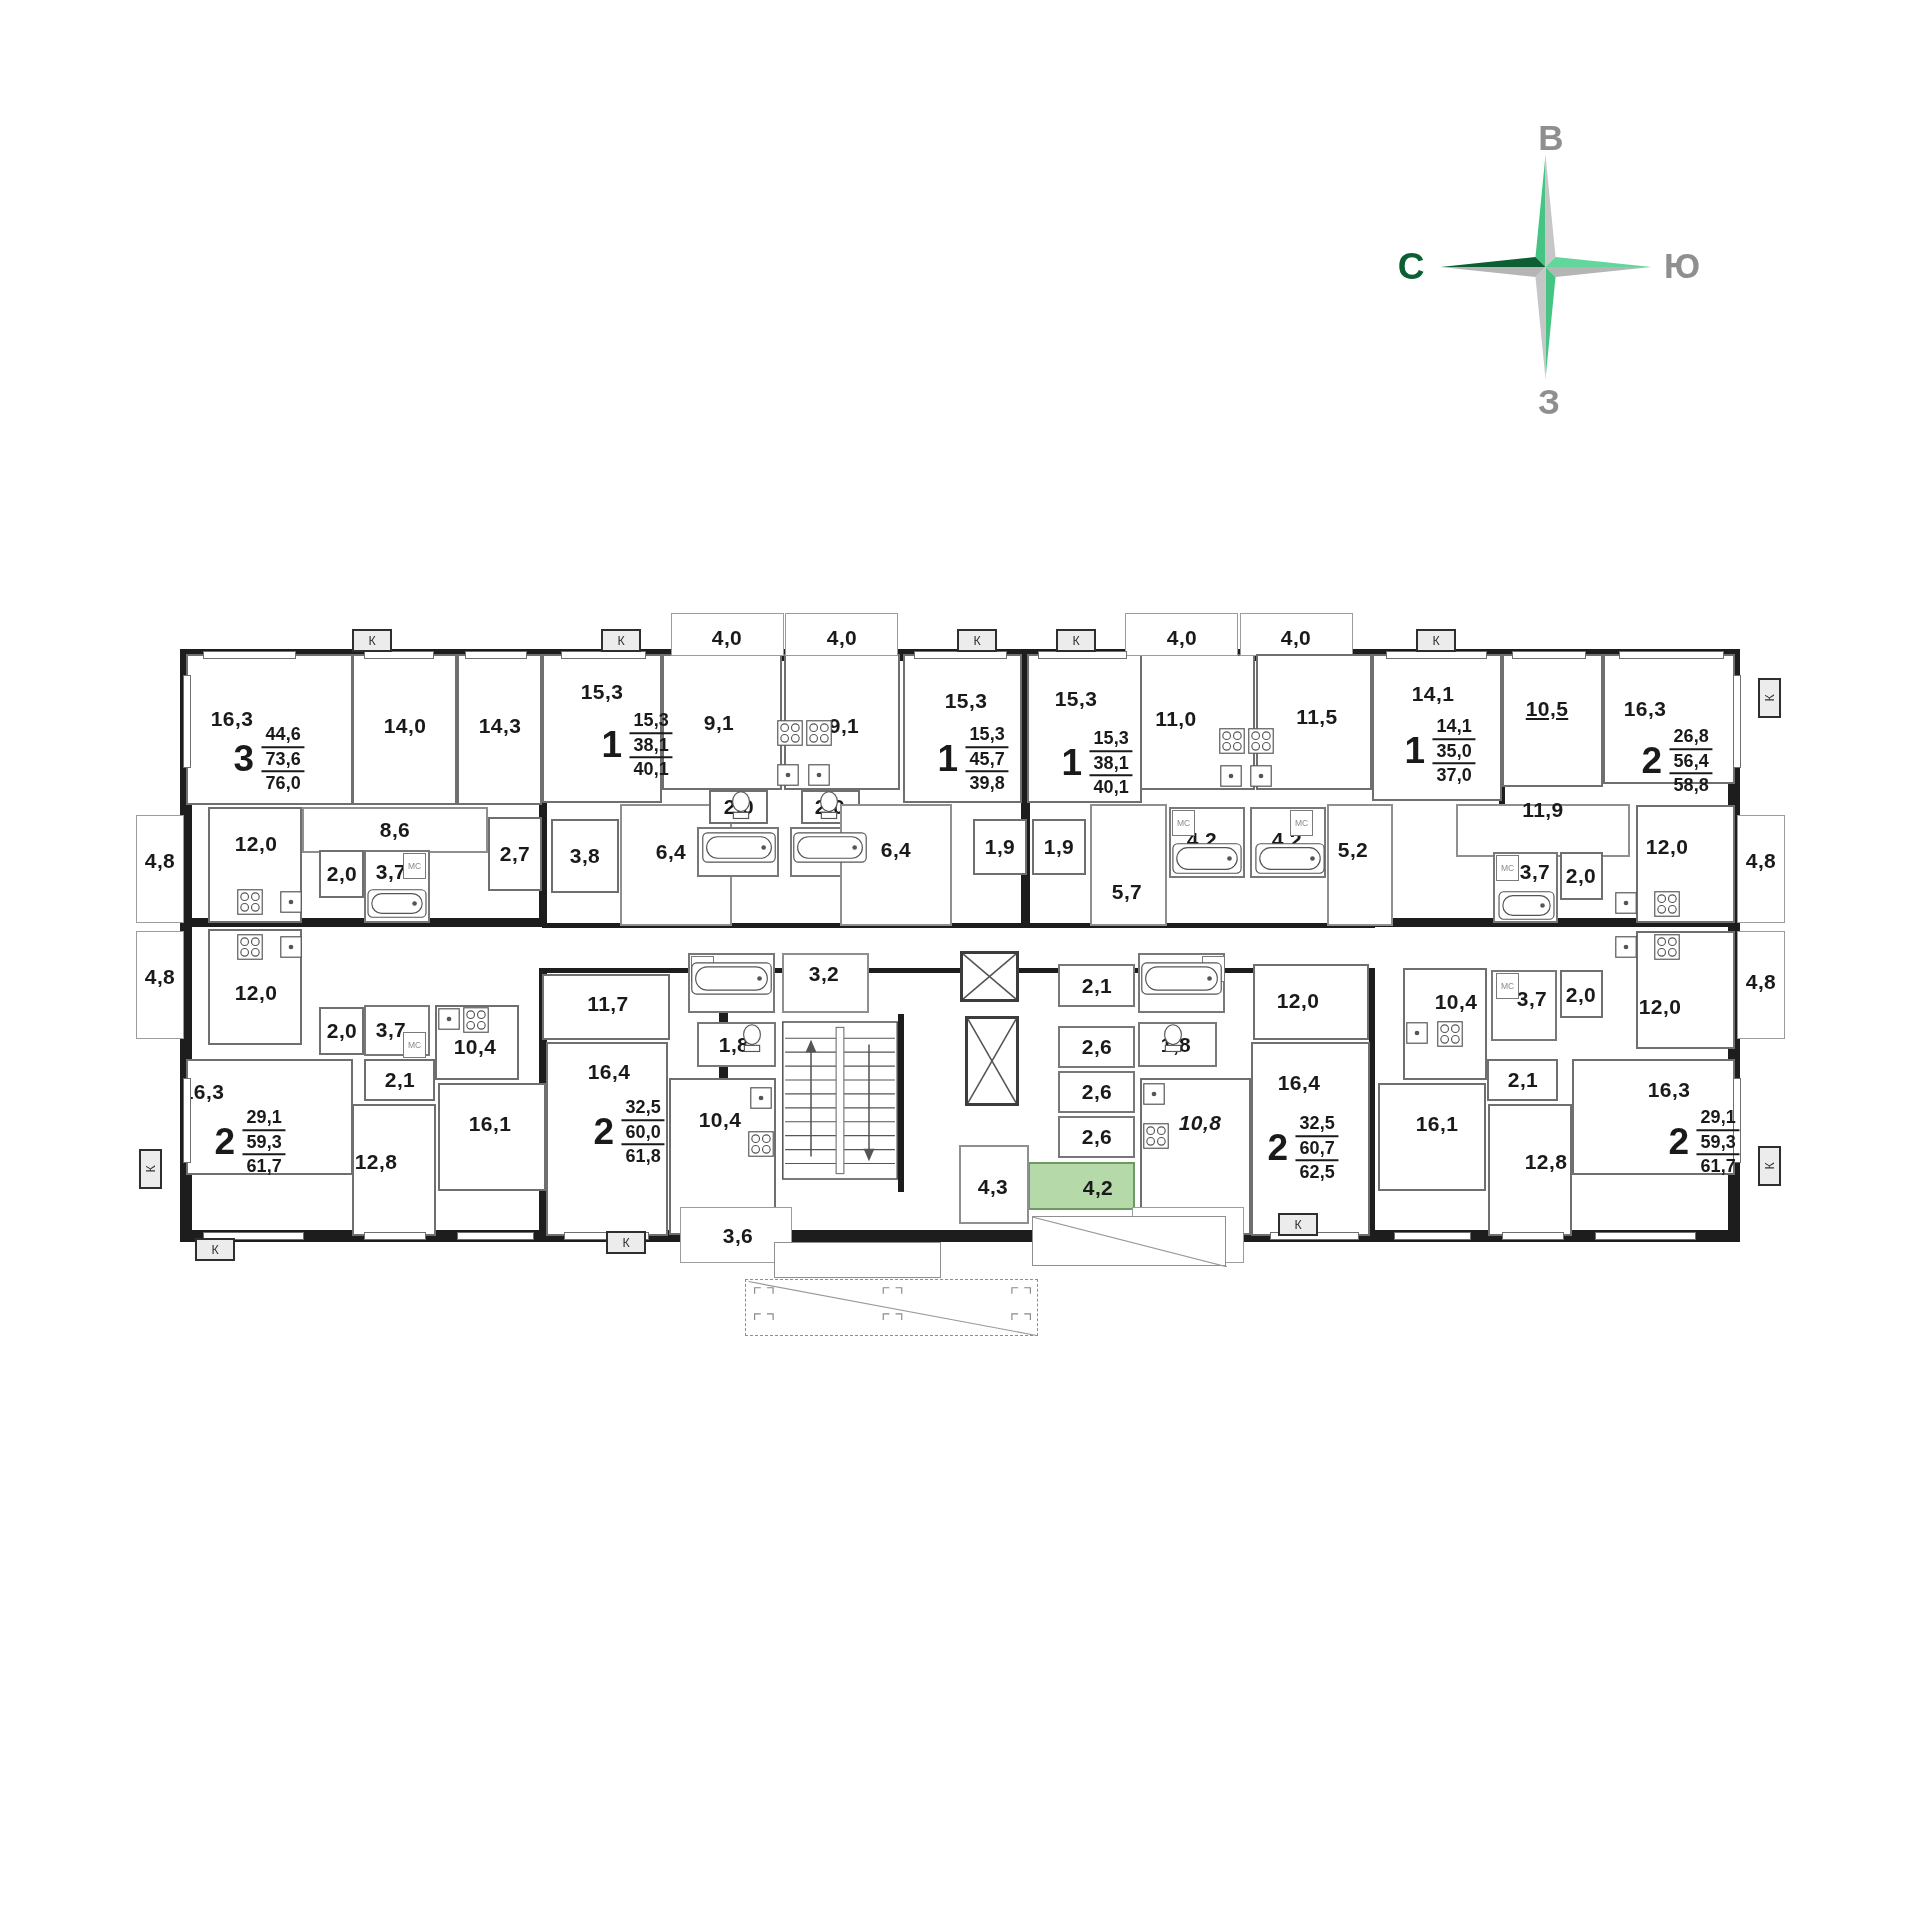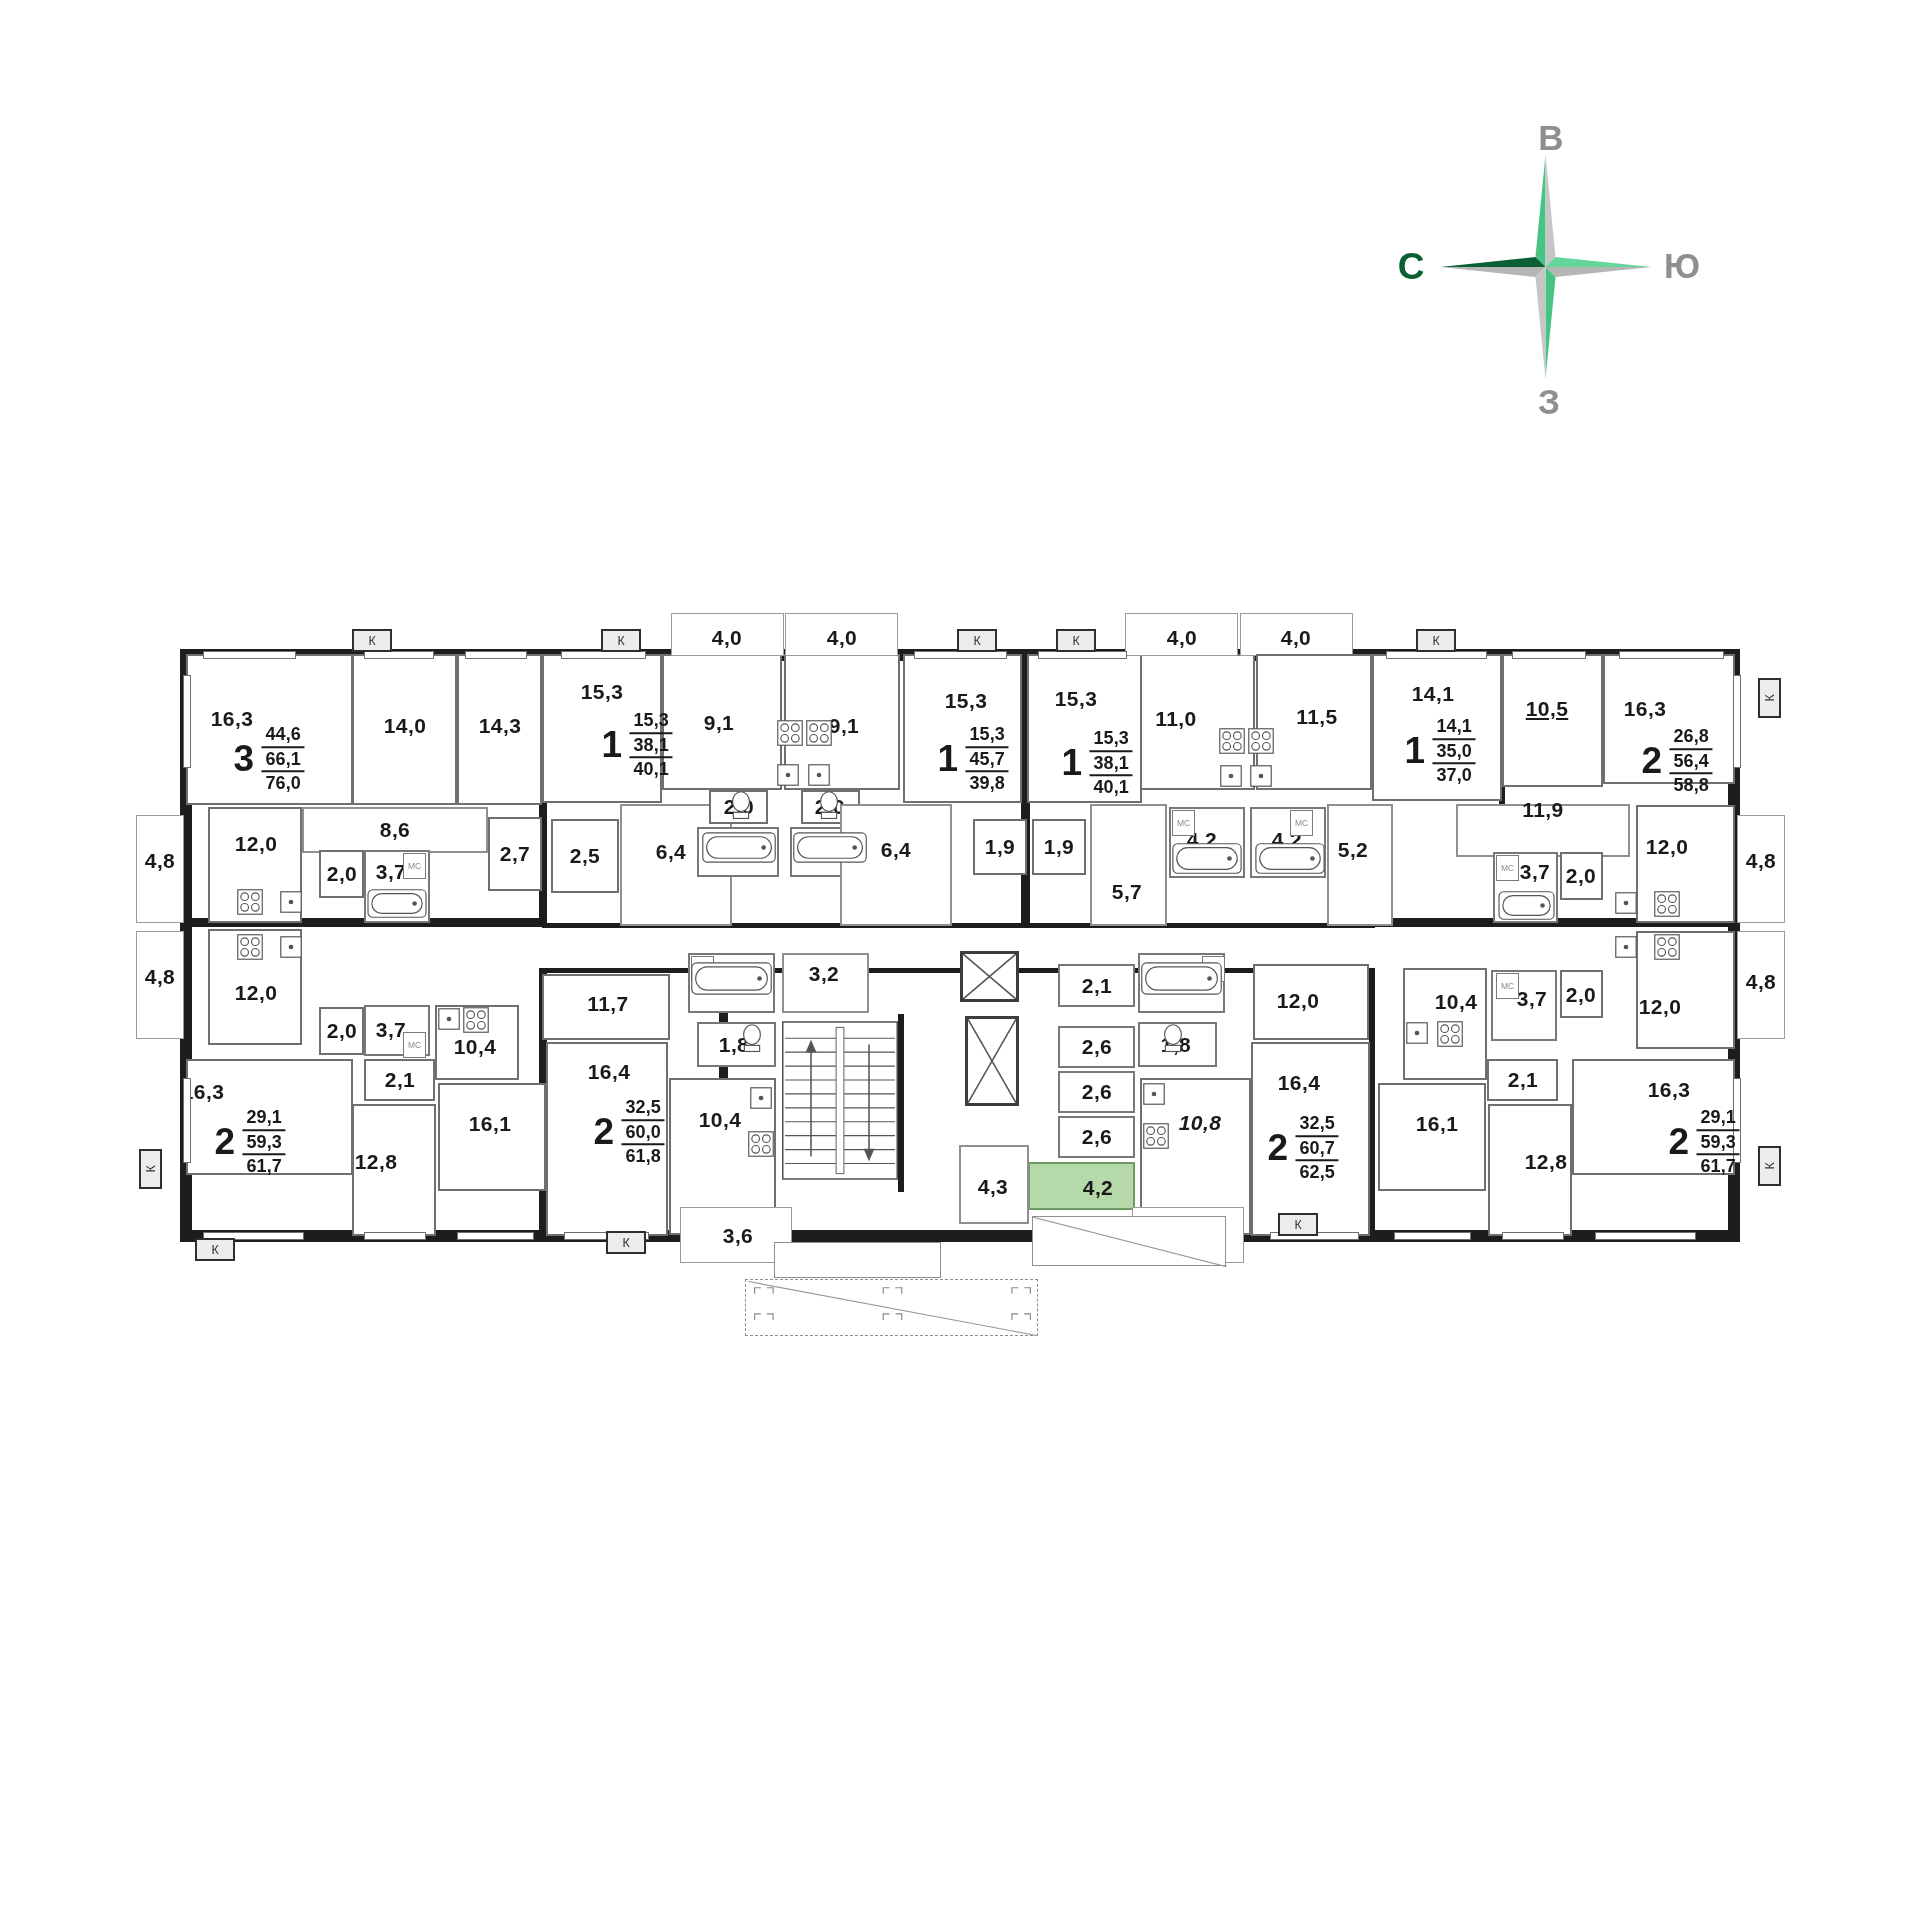--- a/index.html
+++ b/index.html
@@ -65,21 +65,21 @@
     <div class="rlabel" style="left: 256px; top: 844px;">12,0</div>
     <div class="room" style="left: 319px; top: 850px; width: 45px; height: 48px;"></div>
     <div class="rlabel" style="left: 342px; top: 874px;">2,0</div>
     <div class="room wet" style="left: 364px; top: 850px; width: 66px; height: 73px;"></div>
     <div class="rlabel" style="left: 391px; top: 872px;">3,7</div>
     <div class="room balcony" style="left: 136px; top: 815px; width: 48px; height: 108px;"></div>
     <div class="rlabel" style="left: 160px; top: 861px;">4,8</div>
     <div class="room" style="left: 542px; top: 654px; width: 120px; height: 149px;"></div>
     <div class="rlabel" style="left: 602px; top: 692px;">15,3</div>
     <div class="room" style="left: 551px; top: 819px; width: 68px; height: 74px;"></div>
-    <div class="rlabel" style="left: 585px; top: 856px;">2,5</div>
+    <div class="rlabel" style="left: 585px; top: 856px;">3,8</div>
     <div class="room hall" style="left: 620px; top: 804px; width: 112px; height: 122px;"></div>
     <div class="rlabel" style="left: 671px; top: 852px;">6,4</div>
     <div class="room" style="left: 662px; top: 654px; width: 120px; height: 136px;"></div>
     <div class="rlabel" style="left: 719px; top: 723px;">9,1</div>
     <div class="room balcony" style="left: 671px; top: 613px; width: 113px; height: 43px;"></div>
     <div class="rlabel" style="left: 727px; top: 638px;">4,0</div>
     <div class="room" style="left: 709px; top: 790px; width: 59px; height: 34px;"></div>
     <div class="rlabel" style="left: 739px; top: 807px;">2,0</div>
     <div class="room wet" style="left: 697px; top: 827px; width: 82px; height: 50px;"></div>
     <div class="rlabel" style="left: 738px; top: 846px;">3,1</div>
@@ -225,21 +225,21 @@
     <div class="win" style="left: 1502px; top: 1232px; width: 62px; height: 7.7px;"></div>
     <div class="win" style="left: 1595px; top: 1232px; width: 101px; height: 7.7px;"></div>
     <div class="win" style="left: 183px; top: 675px; width: 7.7px; height: 93px;"></div>
     <div class="win" style="left: 183px; top: 1078px; width: 7.7px; height: 85px;"></div>
     <div class="win" style="left: 1733px; top: 675px; width: 7.7px; height: 93px;"></div>
     <div class="win" style="left: 1733px; top: 1078px; width: 7.7px; height: 85px;"></div>
     <div class="apt" style="left: 269px; top: 759px;">
       <span class="n">3</span>
       <span class="col">
         <span class="u">44,6</span>
-        <span class="u">66,1</span>
+        <span class="u">73,6</span>
         <span>76,0</span>
       </span>
     </div>
     <div class="apt" style="left: 637px; top: 745px;">
       <span class="n">1</span>
       <span class="col">
         <span class="u">15,3</span>
         <span class="u">38,1</span>
         <span>40,1</span>
       </span>

